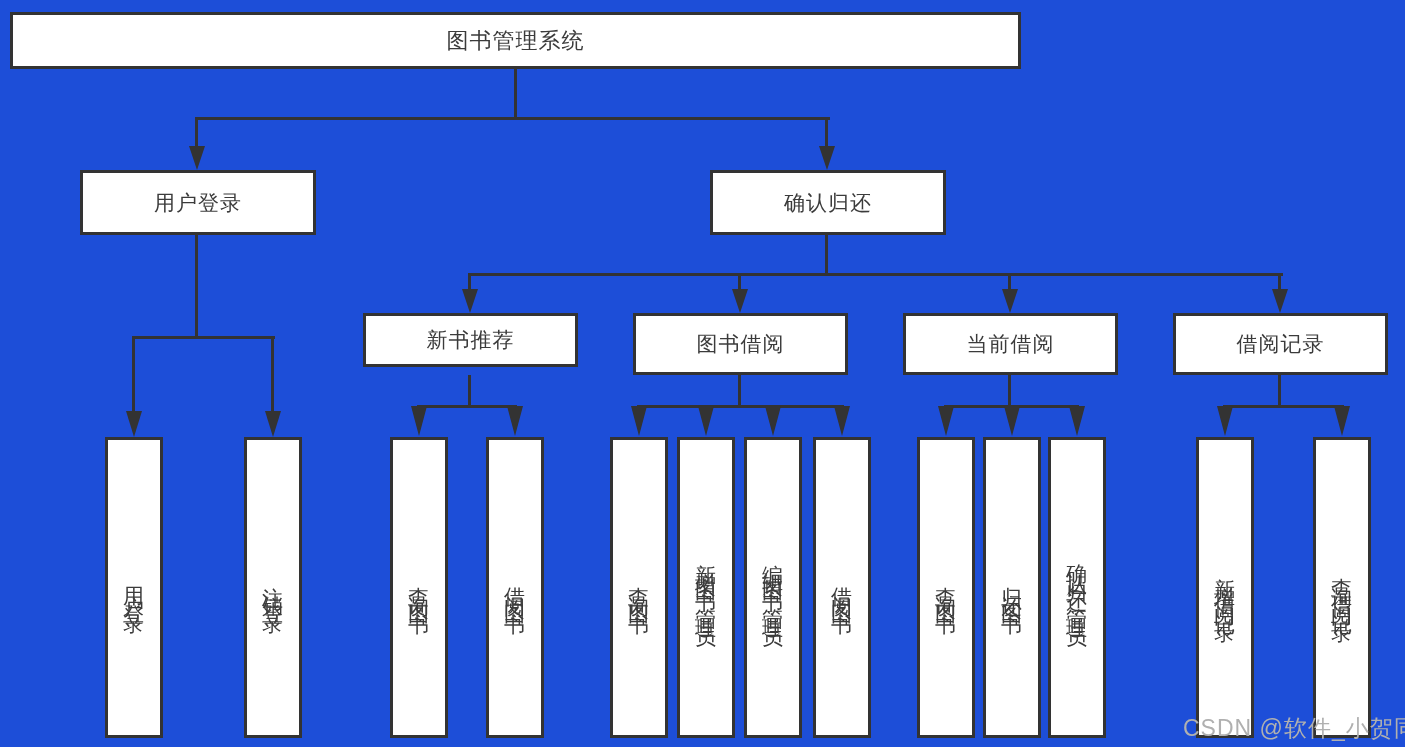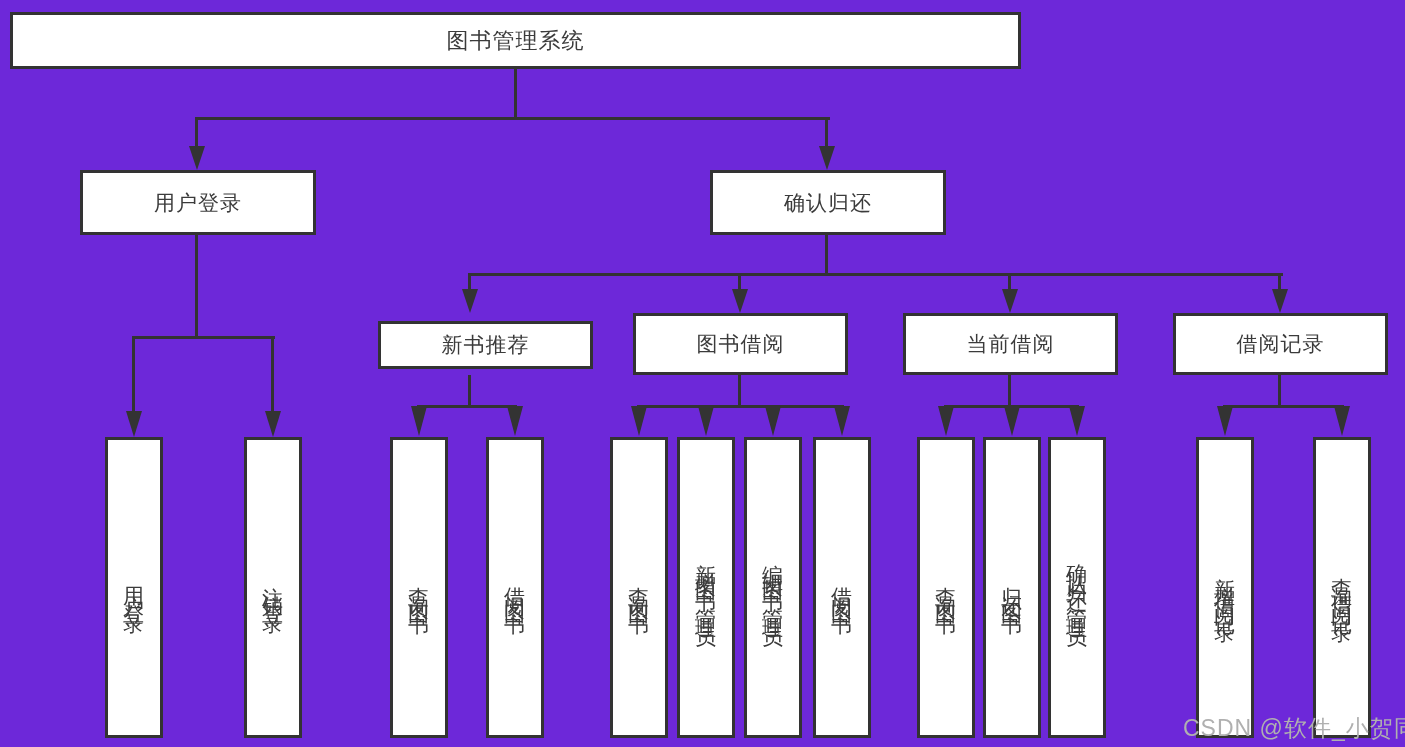--- a/index.html
+++ b/index.html
@@ -1,17 +1,17 @@
 <!DOCTYPE html>
 <html><head>
 <meta charset="utf-8">
 <style>
   html,body{margin:0;padding:0;background:#ffffff;}
   #canvas{
-    position:relative;width:1405px;height:747px;background:#6d28d9;
+    position:relative;width:1405px;height:747px;background:#1d4ed8;
     font-family:"Liberation Sans","DejaVu Sans",sans-serif;overflow:hidden;
   }
   .box{
     position:absolute;background:#ffffff;border:3px solid #333333;
     box-sizing:border-box;display:flex;align-items:center;justify-content:center;
     color:#3b3b3b;font-size:21px;letter-spacing:1px;
   }
   .vbox{font-size:21px;}
   .vtext{
     writing-mode:vertical-rl;text-orientation:mixed;
@@ -58,21 +58,21 @@
   <div class="line" style="left:468px;top:273px;width:815px;height:3px;"></div>
   <div class="line" style="left:468px;top:273px;width:3px;height:18px;"></div>
   <div class="line" style="left:738px;top:273px;width:3px;height:18px;"></div>
   <div class="line" style="left:1008px;top:273px;width:3px;height:18px;"></div>
   <div class="line" style="left:1278px;top:273px;width:3px;height:18px;"></div>
   <div class="arrow a24" style="left:462px;top:289px;"></div>
   <div class="arrow a24" style="left:732px;top:289px;"></div>
   <div class="arrow a24" style="left:1002px;top:289px;"></div>
   <div class="arrow a24" style="left:1272px;top:289px;"></div>
 
-  <div class="box" style="left:363px;top:321px;width:215px;height:48px;margin-left:15px;">新书推荐</div>
+  <div class="box" style="left:363px;top:313px;width:215px;height:54px;">新书推荐</div>
   <div class="box" style="left:903px;top:313px;width:215px;height:62px;">当前借阅</div>
   <div class="box" style="left:633px;top:313px;width:215px;height:62px;">图书借阅</div>
   <div class="box" style="left:1173px;top:313px;width:215px;height:62px;">借阅记录</div>
 
   <div class="line" style="left:468px;top:375px;width:3px;height:33px;"></div>
   <div class="line" style="left:417px;top:405px;width:100px;height:3px;"></div>
   <div class="arrow a30" style="left:411px;top:406px;"></div>
   <div class="arrow a30" style="left:507px;top:406px;"></div>
 
   <div class="line" style="left:738px;top:375px;width:3px;height:33px;"></div>

